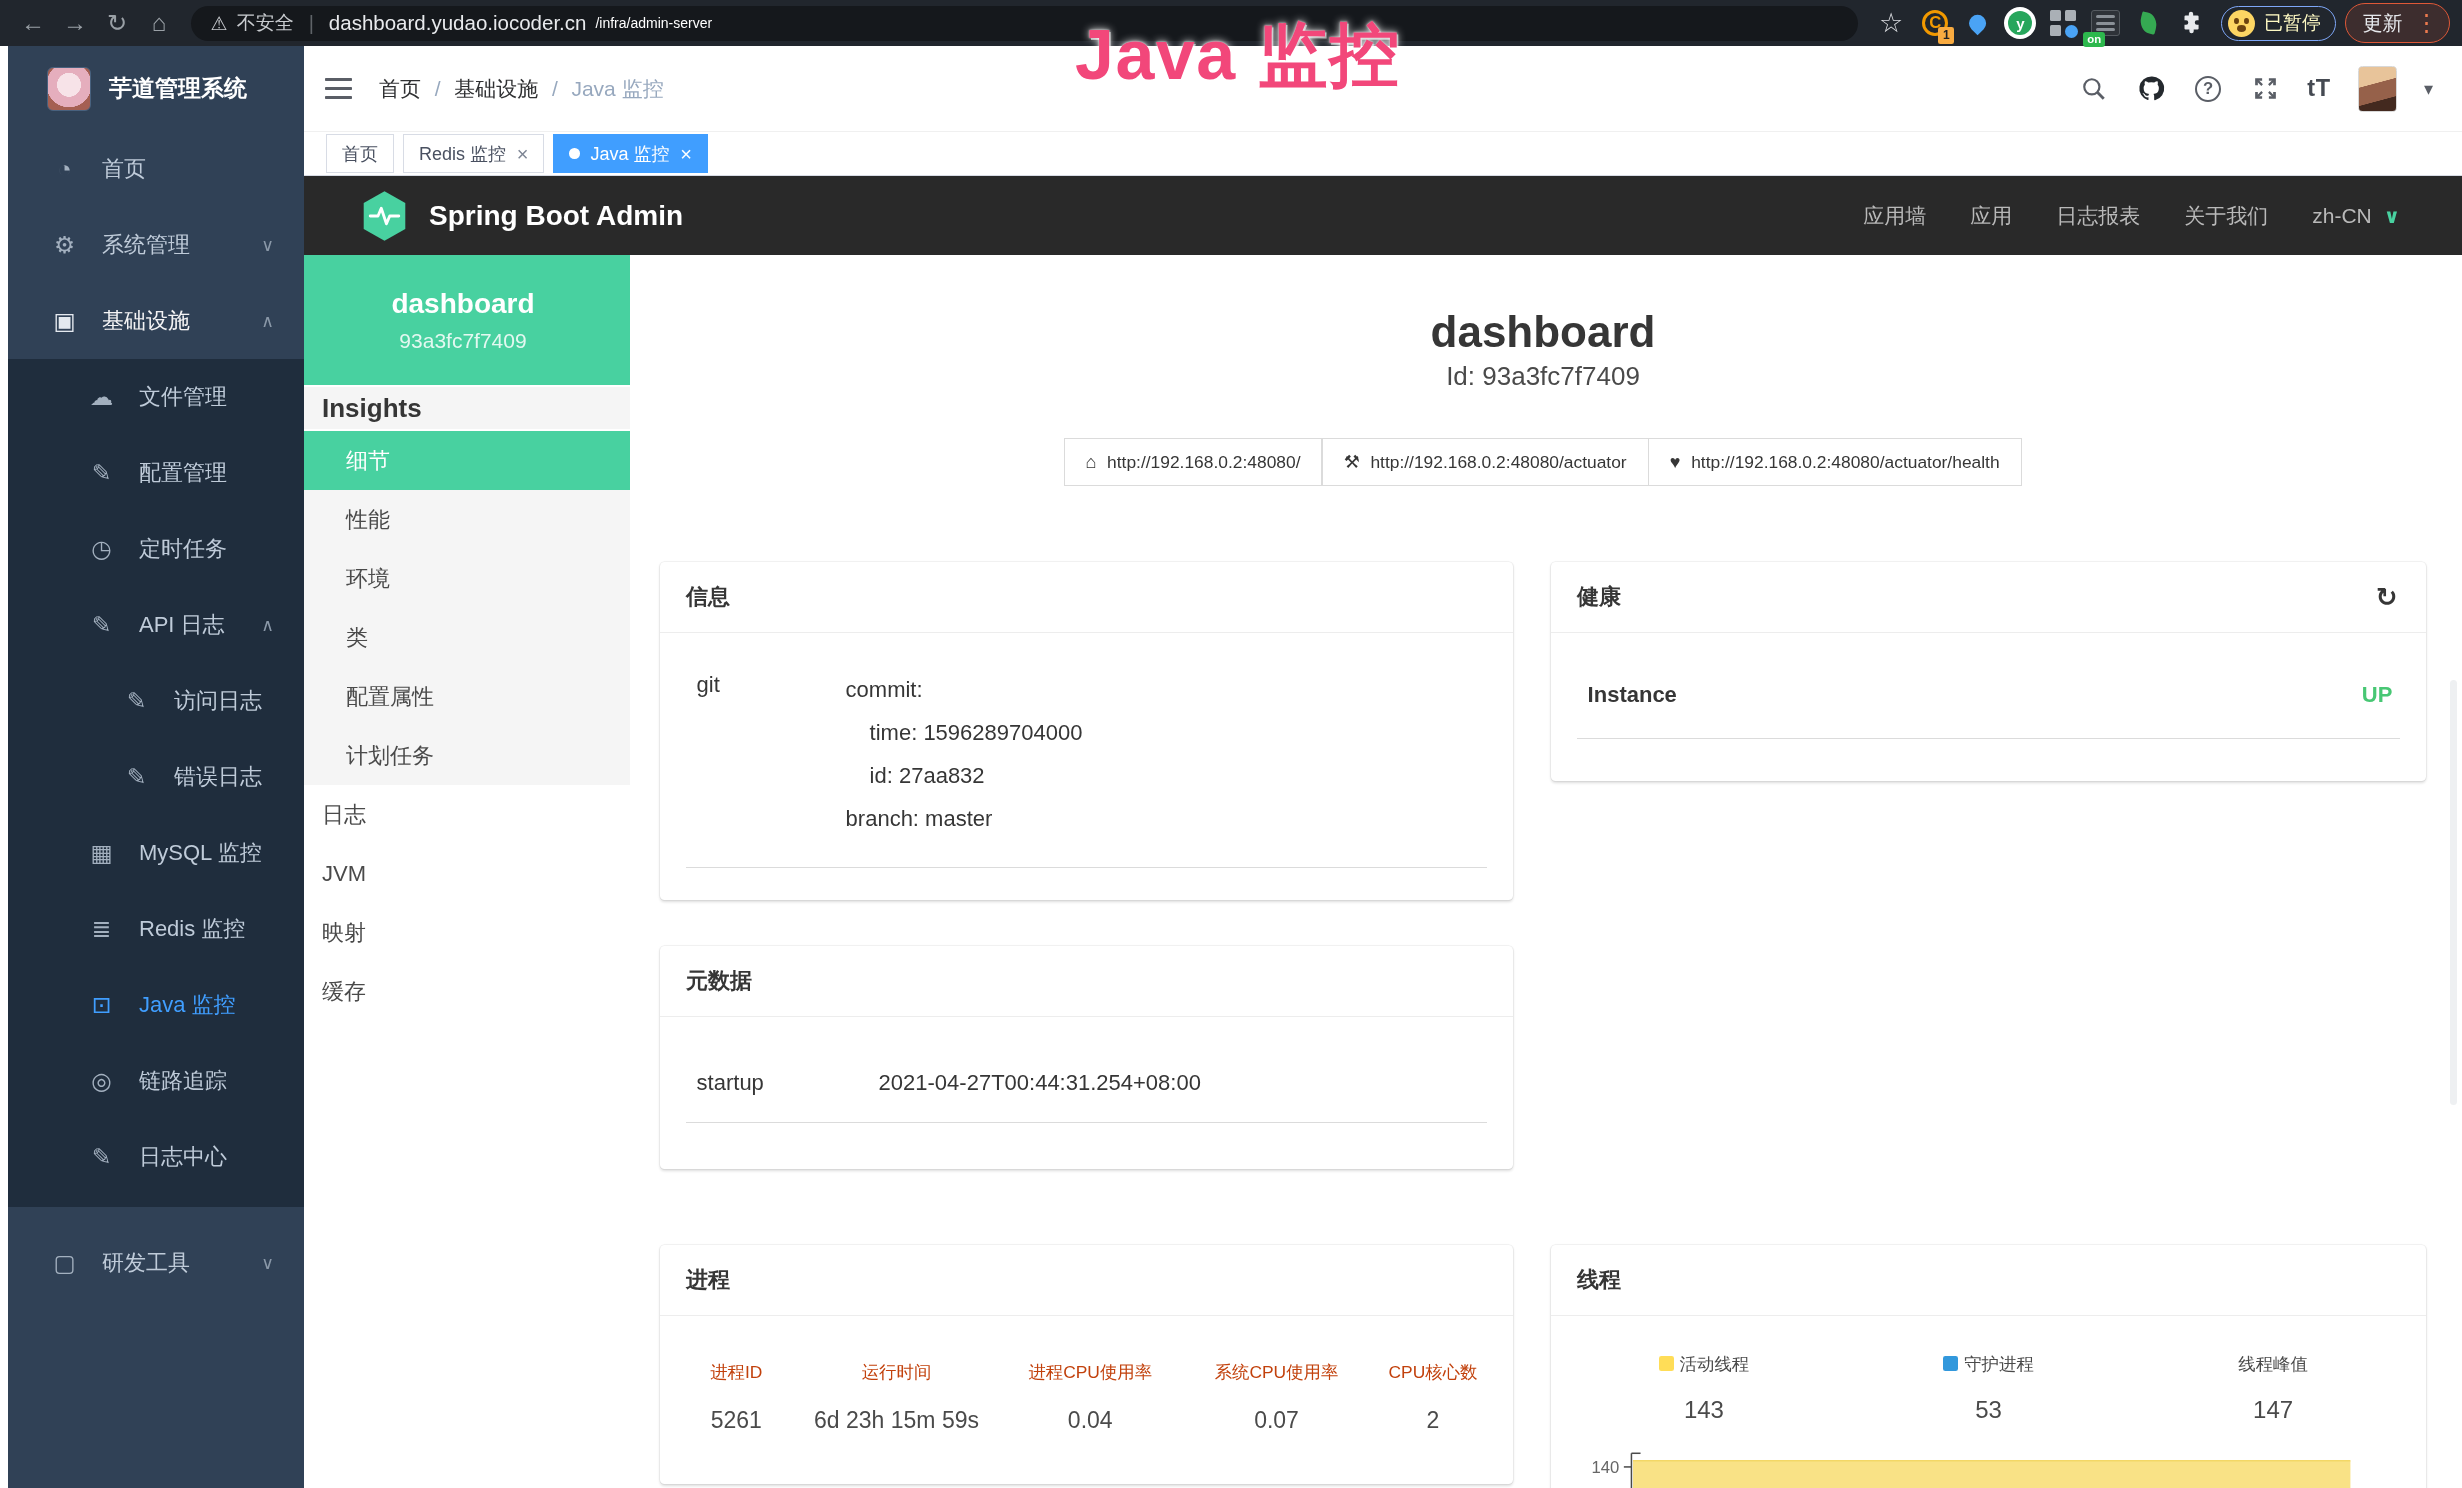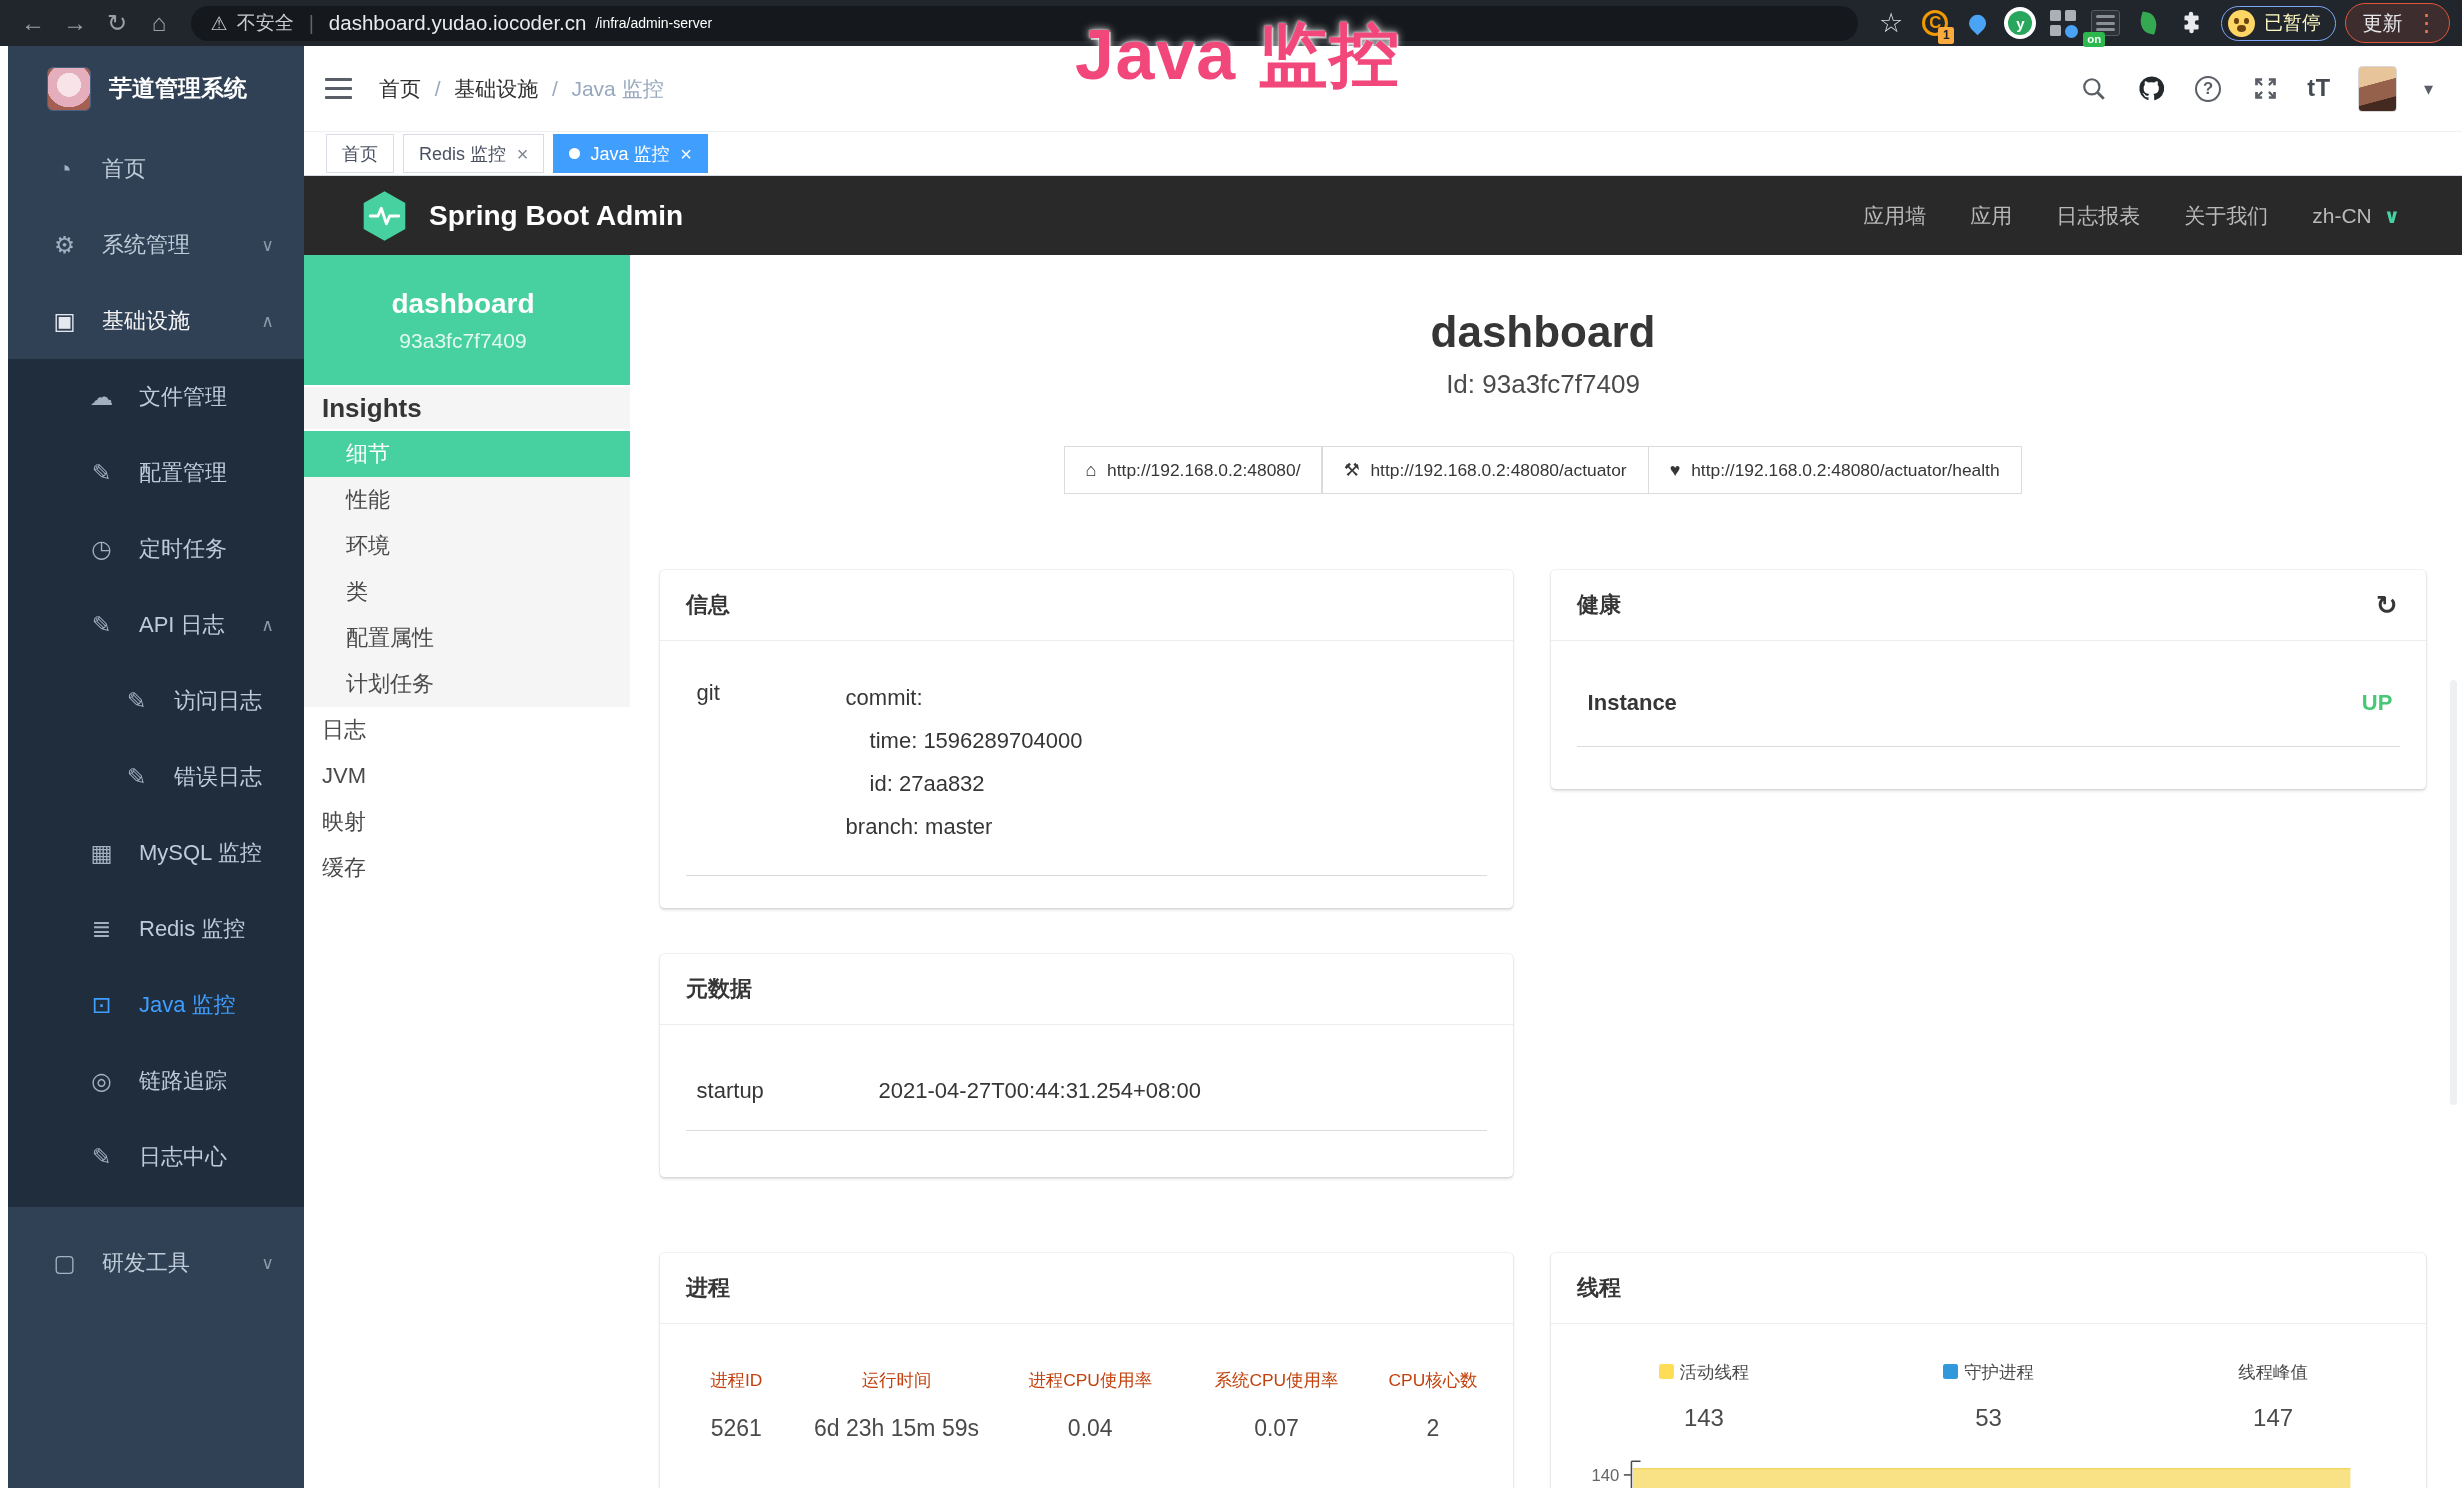--- a/index.html
+++ b/index.html
@@ -92,27 +92,27 @@
 
 
 .sba-body{flex:1;display:flex;min-height:0}
 .snav{width:334px;flex:none;position:relative;background:#fff}
 .snav .strip-g{position:absolute;left:0;top:0;width:6px;height:531px;background:#48d1a0}
 .snav .strip-e{position:absolute;left:0;top:531px;width:6px;height:237px;background:#e2e6e9}
 .sapp{height:130px;background:#48d1a0;color:#fff;display:flex;flex-direction:column;align-items:center;justify-content:center;gap:9px}
 .sapp .n{font-size:28px;font-weight:bold}
 .sapp .id{font-size:21px;opacity:.85}
 .ssec{height:46px;background:#f5f5f5;display:flex;align-items:center;padding-left:26px;font-weight:bold;color:#363636;font-size:26px;border-top:2.3px solid #fff;border-bottom:2.3px solid #fff}
-.sitem{height:46px;display:flex;align-items:center;padding-left:50px;font-size:22px;color:#4a4a4a;background:#f5f5f5;white-space:nowrap}
+.sitem{height:59px;display:flex;align-items:center;padding-left:50px;font-size:22px;color:#4a4a4a;background:#f5f5f5;white-space:nowrap}
 .sitem.top{background:#fff;padding-left:26px}
 .sitem.active{background:#48d1a0;color:#fff}
 
 .sba-main{flex:1;min-width:0;padding:0 36px 0 30px;position:relative}
 .m-title{margin-top:52px;text-align:center;font-size:44px;font-weight:bold;color:#363636}
-.m-sub{margin-top:12px;text-align:center;font-size:26px;color:#4a4a4a}
+.m-sub{margin-top:4px;text-align:center;font-size:26px;color:#4a4a4a}
 .m-links{margin-top:46px;display:flex;justify-content:center}
 .m-link{display:flex;align-items:center;gap:10.6px;border:0.8px solid #dbdbdb;background:#fff;padding:12px 21px;font-size:17.4px;color:#363636;margin-left:-0.8px;white-space:nowrap}
 .m-link .lic{font-size:18px;color:#363636;font-style:normal}
 
 .cards{margin-top:76px;display:grid;grid-template-columns:853px 1fr;column-gap:38px;row-gap:46px;align-items:start}
 .card{background:#fff;border-radius:4.6px;box-shadow:0 1.5px 3px rgba(10,10,10,.14),0 0 0 0.8px rgba(10,10,10,.05)}
 .c-hd{display:flex;align-items:center;justify-content:space-between;padding:20px 26px;border-bottom:1.5px solid #ededed;font-weight:bold;font-size:22px;color:#363636}
 .hist{width:27px;height:27px;color:#363636;font-size:26px;line-height:1;display:flex;align-items:center;justify-content:center;transform:scaleX(-1)}
 .card-info{grid-column:1;grid-row:1}
 .card-health{grid-column:2;grid-row:1;align-self:start}

